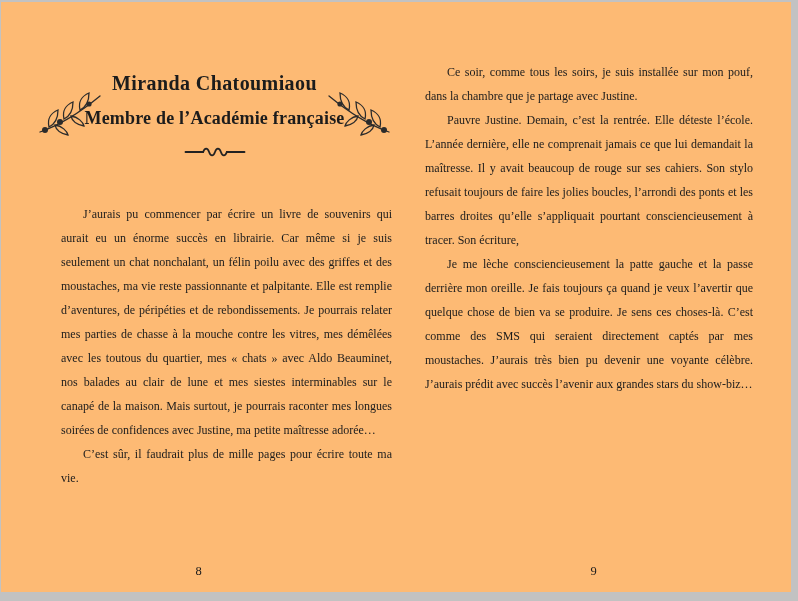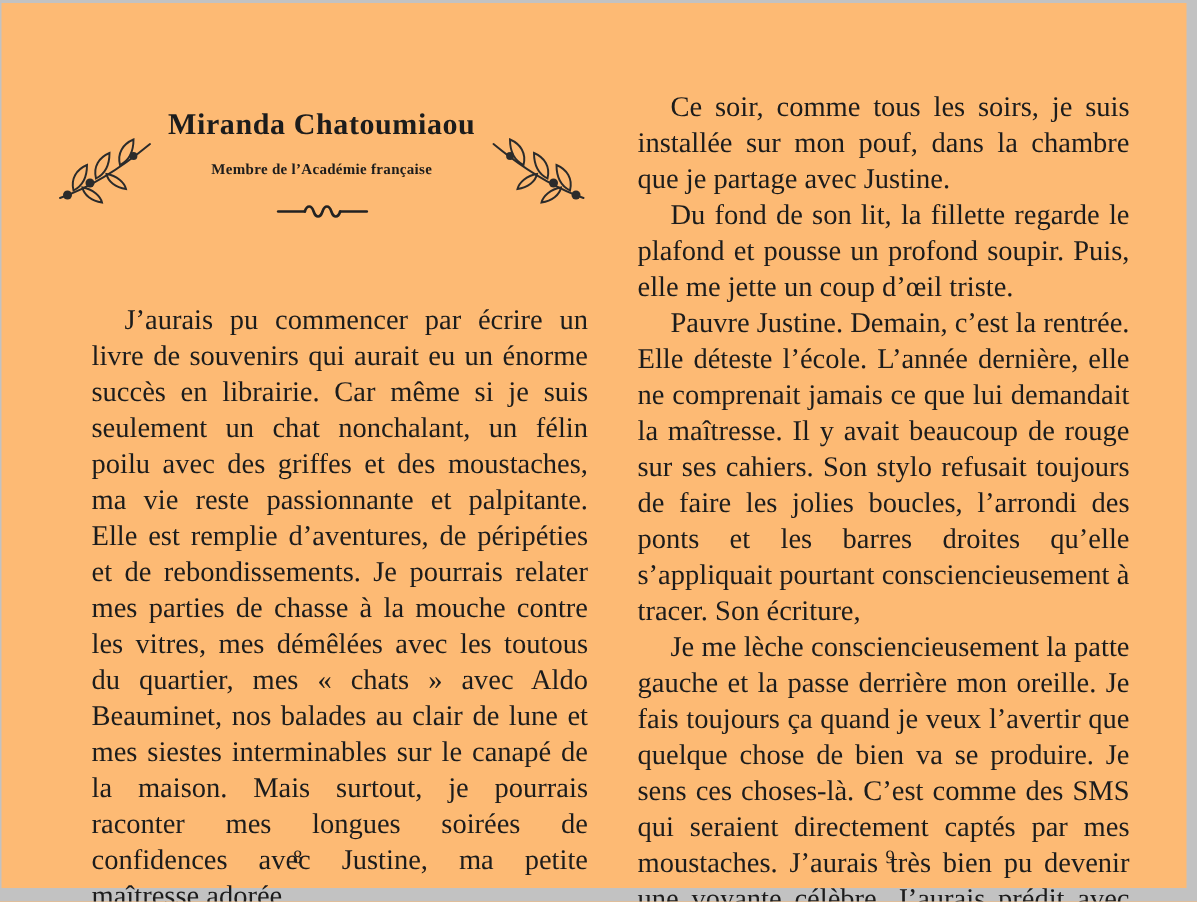--- a/index.html
+++ b/index.html
@@ -26,32 +26,32 @@
     width: 331px; text-align: center;
   }
   .title {
     margin: 0; font-size: 20px; font-weight: bold;
     letter-spacing: 0.4px;
   }
   .subtitle {
     margin-top: 9px; font-style: italic; font-size: 15px;
   }
   .affiliation {
-    margin-top: 13px; font-weight: bold; font-size: 10px;
+    margin-top: 13px; font-weight: bold; font-size: 18px;
     letter-spacing: 0.2px;
   }
   .divider { margin-top: 15px; height: 14px; }
   .branch { position: absolute; top: 18px; width: 66px; height: 46px; }
   .branch-left  { left: -12px; }
   .branch-right { right: -12px; transform: scaleX(-1); }
 
   
   .bodytext p {
     margin: 0;
-    font-size: 19px;
+    font-size: 12px;
     line-height: 24px;
     text-align: justify;
     text-indent: 22px;
     hyphens: auto;
     -webkit-hyphens: auto;
   }
   .page-left  .bodytext { position: absolute; left: 60px; top: 200px; width: 331px; }
   .page-right .bodytext { position: absolute; left: 29px; top: 58px;  width: 328px; }
 
   
@@ -113,30 +113,30 @@
             <path d="M2,8 H26"></path>
             <path d="M26,8 C28,2 32,2 34,8 C36,14 40,14 42,8 C44,2 48,2 50,8 C52,14 56,14 58,8"></path>
             <path d="M58,8 H82"></path>
           </g>
         </svg>
       </div>
     </header>
 
     <div class="bodytext">
       <p>J’aurais pu commencer par écrire un livre de souvenirs qui aurait eu un énorme succès en librairie. Car même si je suis seulement un chat nonchalant, un félin poilu avec des griffes et des moustaches, ma vie reste passionnante et palpitante. Elle est remplie d’aventures, de péripéties et de rebondissements. Je pourrais relater mes parties de chasse à la mouche contre les vitres, mes démêlées avec les toutous du quartier, mes «&nbsp;chats&nbsp;» avec Aldo Beauminet, nos balades au clair de lune et mes siestes interminables sur le canapé de la maison. Mais surtout, je pourrais raconter mes longues soirées de confidences avec Justine, ma petite maîtresse adorée…</p>
+      <p>C’est sûr, il faudrait plus de mille pages pour écrire toute ma vie.</p>
     </div>
 
     <div class="folio">8</div>
   </section>
 
   <section class="page page-right">
 
     <div class="bodytext">
       <p>Ce soir, comme tous les soirs, je suis installée sur mon pouf, dans la chambre que je partage avec Justine.</p>
-      <p>Du fond de son lit, la fillette regarde le plafond et pousse un profond soupir. Puis, elle me jette un coup d’œil triste.</p>
       <p>Pauvre Justine. Demain, c’est la rentrée. Elle déteste l’école. L’année dernière, elle ne comprenait jamais ce que lui demandait la maîtresse. Il y avait beaucoup de rouge sur ses cahiers. Son stylo refusait toujours de faire les jolies boucles, l’arrondi des ponts et les barres droites qu’elle s’appliquait pourtant consciencieusement à tracer. Son écriture,</p>
       <p>Je me lèche consciencieusement la patte gauche et la passe derrière mon oreille. Je fais toujours ça quand je veux l’avertir que quelque chose de bien va se produire. Je sens ces choses-là. C’est comme des SMS qui seraient directement captés par mes moustaches. J’aurais très bien pu devenir une voyante célèbre. J’aurais prédit avec succès l’avenir aux grandes stars du show-biz…</p>
     </div>
 
     <div class="folio">9</div>
   </section>
 
 </div>
 
 </body></html>

